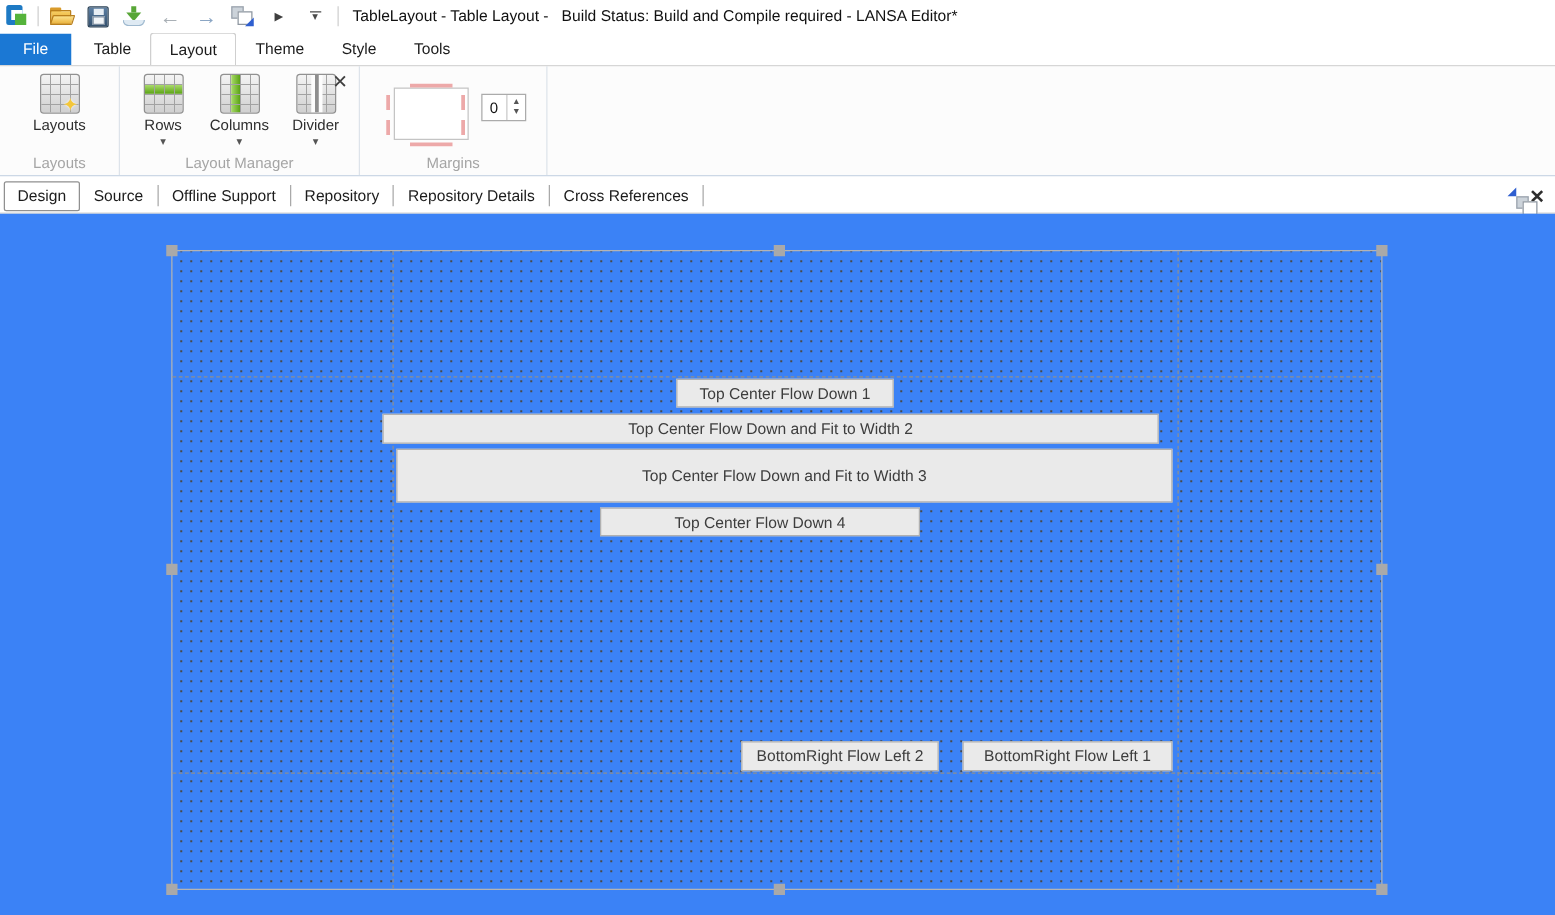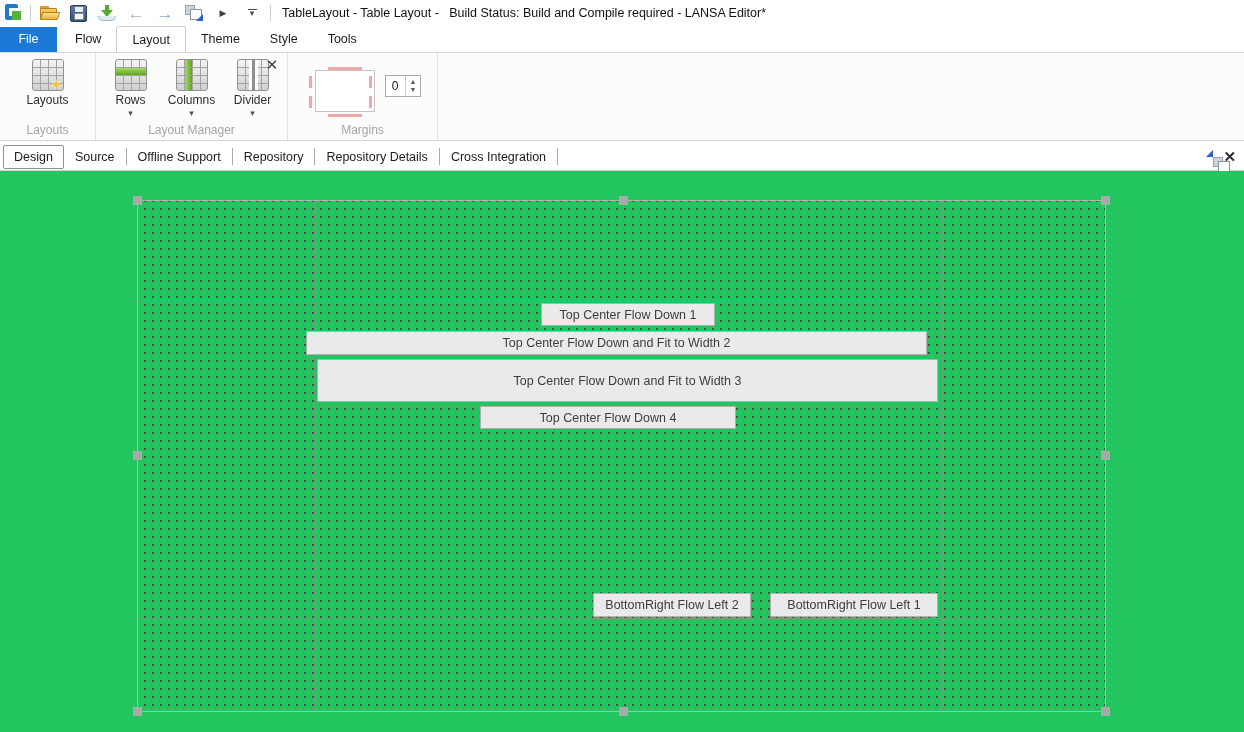--- a/index.html
+++ b/index.html
@@ -108,21 +108,21 @@
   
   #doc-strip { position:absolute; top:143px; left:0; right:0; height:28px; background:#fff;
                border-bottom:1px solid #d2d2d2; display:flex; align-items:center; font-size:12.5px; }
   .dtab { padding:0 11px; line-height:26px; color:#1c1c1c; white-space:nowrap; }
   .dtab-active { border:1px solid #909090; border-radius:2px; background:#fff; margin-left:3px; line-height:22px; padding:0 10px; }
   .dtab-sep { width:1px; height:17px; background:#a9a9a9; }
   #doc-strip-icons { position:absolute; right:8px; top:5px; display:flex; align-items:center; gap:10px; }
   .doc-close { font-size:15px; color:#2e2e2e; font-weight:bold; }
 
   
-  #design-surface { position:absolute; top:171px; left:0; right:0; bottom:0; background:#22c55e; }
+  #design-surface { position:absolute; top:171px; left:0; right:0; bottom:0; background:#3b82f6; }
   #table-canvas { position:absolute; left:137px; top:29px; width:969px; height:512px;
       border:1px solid #b4b4b4;
       background-image:radial-gradient(circle, #4a4a4a 0.9px, transparent 1.05px);
       background-size:8px 8px; background-position:3px 4px; }
   .dash-v { position:absolute; top:0; bottom:0; width:0; border-left:1px dashed #8f8f8f; }
   .dash-h { position:absolute; left:0; right:0; height:0; border-top:1px dashed #8f8f8f; }
   .handle { position:absolute; width:9px; height:9px; background:#a9a9a9; }
   .cbtn { position:absolute; background:#eaeaea; border:1px solid #b0b0b0; color:#3d3d3d;
           font-size:12.5px; display:flex; align-items:center; justify-content:center; white-space:nowrap; }
 </style>
@@ -169,21 +169,21 @@
   <span class="qat-btn icon-tbopt">
     <span class="t-line"></span>
       <span class="t-arr">▾</span>
   </span>
   <span class="qat-sep"></span>
   <span id="window-title">TableLayout - Table Layout -   Build Status: Build and Compile required - LANSA Editor*</span>
 </div>
 
 <div id="ribbon-tabs">
   <span class="rtab rtab-file">File</span>
-  <span class="rtab">Flow</span>
+  <span class="rtab">Table</span>
   <span class="rtab rtab-active">Layout</span>
   <span class="rtab">Theme</span>
   <span class="rtab">Style</span>
   <span class="rtab">Tools</span>
 </div>
 
 <div id="ribbon-body">
 
   <div class="rgroup" style="width:96px;">
     <div class="rgroup-buttons">
@@ -257,21 +257,21 @@
 <div id="doc-strip">
   <span class="dtab dtab-active">Design</span>
   <span class="dtab">Source</span>
   <span class="dtab-sep"></span>
   <span class="dtab">Offline Support</span>
   <span class="dtab-sep"></span>
   <span class="dtab">Repository</span>
   <span class="dtab-sep"></span>
   <span class="dtab">Repository Details</span>
   <span class="dtab-sep"></span>
-  <span class="dtab">Cross Integration</span>
+  <span class="dtab">Cross References</span>
   <span class="dtab-sep"></span>
 
   <span id="doc-strip-icons">
     <span>
       <span class="icon-float"><span class="w-back"></span><span class="w-front"></span><span class="w-arrow"></span></span>
     </span>
     <span class="doc-close">✕</span>
   </span>
 </div>
 

